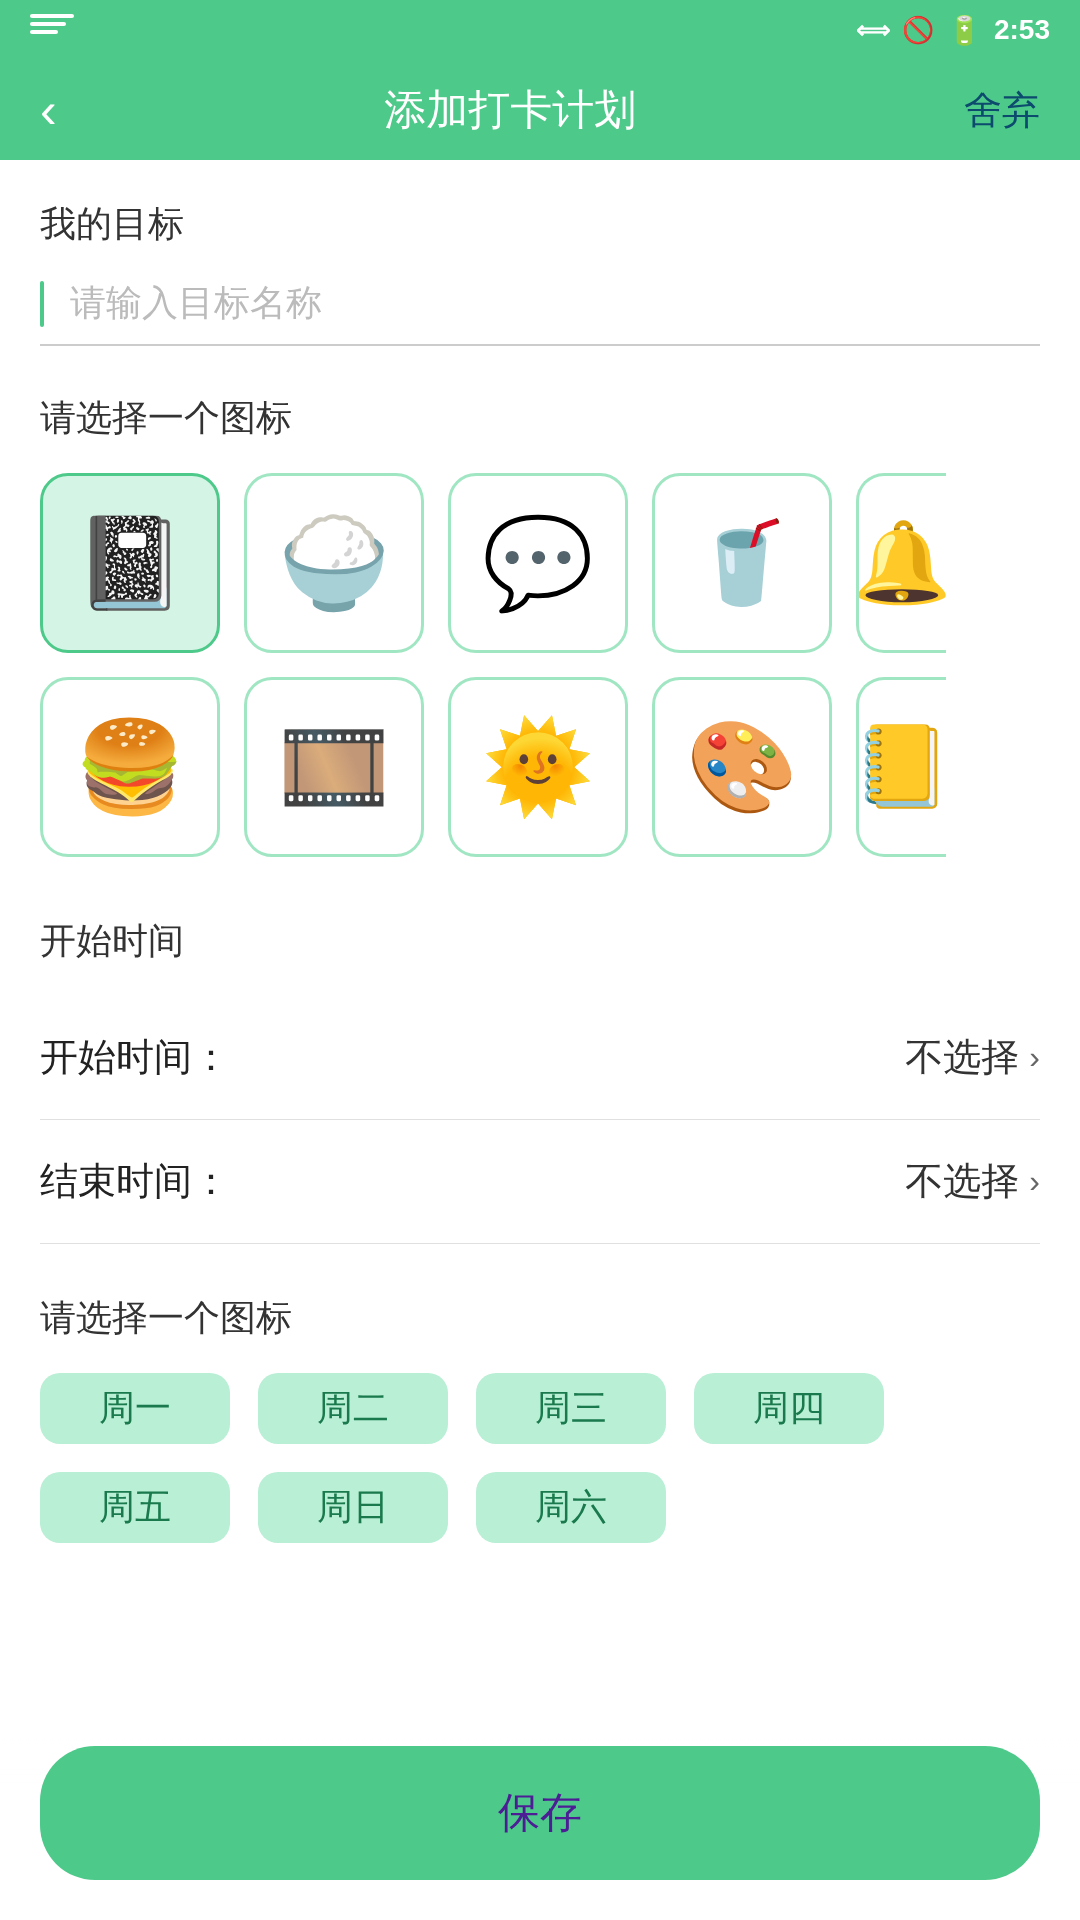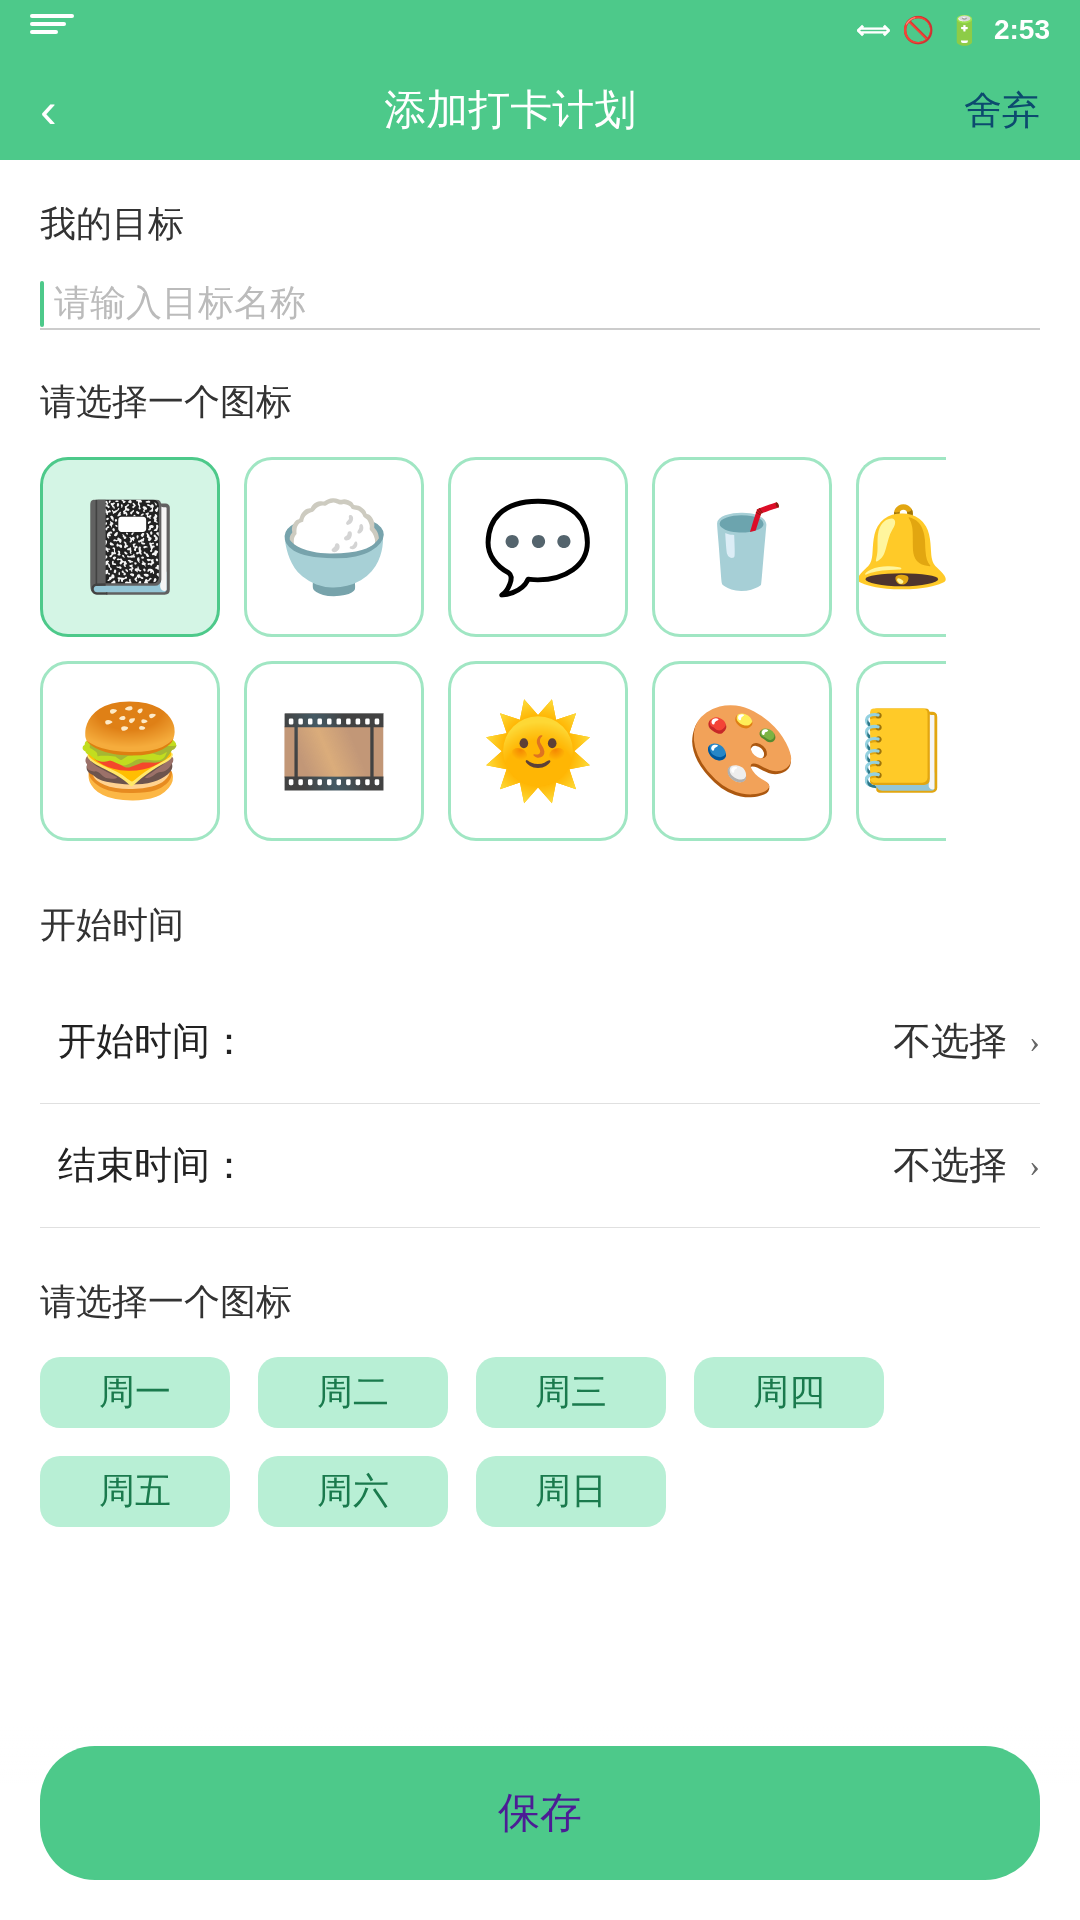--- a/index.html
+++ b/index.html
@@ -89,23 +89,24 @@
       font-weight: 500;
       margin-bottom: 30px;
     }
 
     
     .goal-section {
       margin-bottom: 48px;
     }
     .goal-input-wrapper {
       border-bottom: 2px solid #ccc;
-      padding-bottom: 0;
-      display: flex;
-      align-items: center;
+      padding-bottom: 16px;
+      display: flex;
+      align-items: center;
+      gap: 16px;
     }
     .goal-input-cursor {
       width: 4px;
       height: 46px;
       background: #4dc98a;
       margin-right: 10px;
       border-radius: 2px;
     }
     .goal-input-placeholder {
       font-size: 36px;
@@ -153,35 +154,33 @@
 
     
     .persistence-section {
       margin-bottom: 50px;
     }
     .time-row {
       display: flex;
       align-items: center;
       justify-content: space-between;
       padding: 36px 0;
-      margin-left: 18px;
     }
     .time-label {
       font-size: 38px;
       color: #222;
       font-weight: 500;
     }
     .time-value {
       display: flex;
       align-items: center;
-      gap: 18px;
+      gap: 6px;
       font-size: 38px;
       color: #333;
       cursor: pointer;
-      font-family: Liberation Serif, serif;
     }
     .chevron {
       font-size: 32px;
       color: #666;
       margin-left: 4px;
     }
 
     
     .daily-section {
       margin-bottom: 40px;
@@ -336,22 +335,22 @@
   </div>
 
   <div class="daily-section">
     <div class="section-label">请选择一个图标</div>
     <div class="weekday-grid">
       <button class="weekday-btn">周一</button>
       <button class="weekday-btn">周二</button>
       <button class="weekday-btn">周三</button>
       <button class="weekday-btn">周四</button>
       <button class="weekday-btn">周五</button>
+      <button class="weekday-btn">周日</button>
       <button class="weekday-btn">周六</button>
-      <button class="weekday-btn">周日</button>
     </div>
   </div>
 
 </div>
 
 <div class="save-btn-wrapper">
   <button class="save-btn">保存</button>
 </div>
 
 </body></html>

